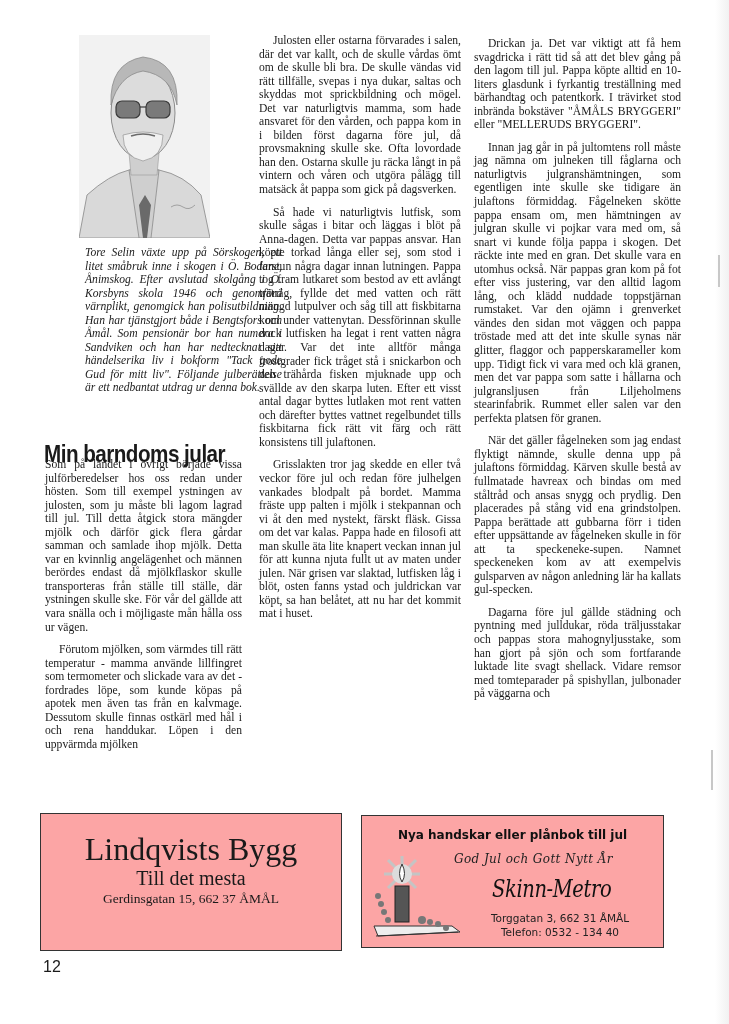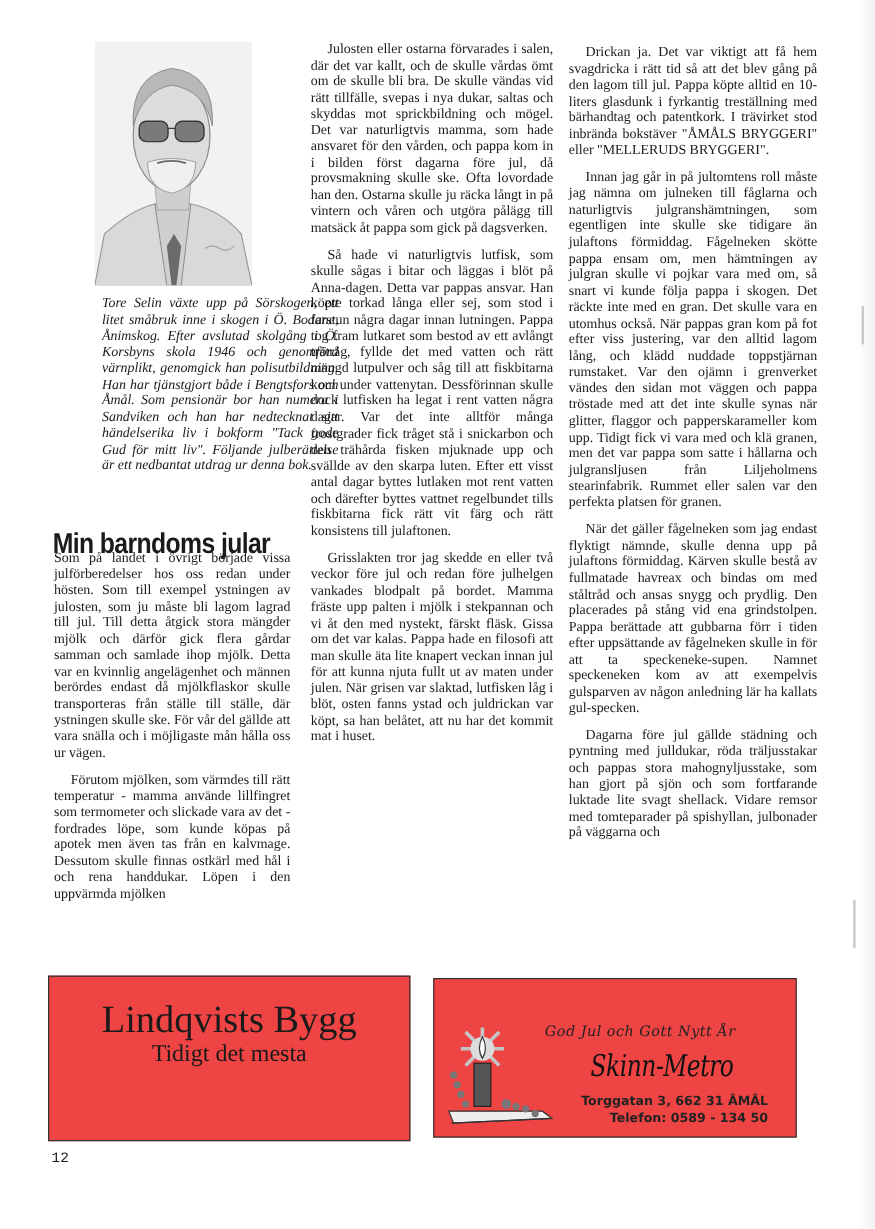--- a/index.html
+++ b/index.html
@@ -7,33 +7,33 @@
   .page-edge { position:absolute; top:0; right:0; width:14px; height:1024px; background:linear-gradient(to right,#ffffff,#f1f1f1); }
   .col { position:absolute; font-family:"Liberation Serif", serif; font-size:11.6px; line-height:13.55px; text-align:justify; hyphens:manual; }
   .col p { margin:0 0 9px 0; text-indent:14px; }
   .col p.noindent { text-indent:0; }
   #col1 { left:45px; top:458px; width:197px; }
   #col2 { left:259px; top:34px; width:202px; }
   #col3 { left:474px; top:37px; width:207px;font-family:Liberation Serif, serif; }
   .portrait { position:absolute; left:79px; top:35px; width:131px; height:203px; background:#f3f3f3; overflow:hidden; }
   .caption { position:absolute; left:45px; top:246px; width:197px; font-family:"Liberation Serif", serif; font-style:italic; font-size:11.6px; line-height:13.55px; text-align:justify;margin-left:40px; }
   .headline { position:absolute; left:44px; top:440px; width:200px; font-family:"Liberation Sans", sans-serif; font-weight:bold; font-size:24px; letter-spacing:-0.6px; transform:scaleX(0.86); transform-origin:left top; white-space:nowrap; }
-  .ad { position:absolute; border:1.5px solid #333; background:#ef4444; }
+  .ad { position:absolute; border:1.5px solid #333; background:#fca5a5; }
   #ad1 { left:40px; top:813px; width:300px; height:136px; font-family:"Liberation Serif", serif; text-align:center; }
   #ad2 { left:361px; top:815px; width:301px; height:131px; }
   .ad1-name { font-size:32px; margin-top:18px; line-height:34px; }
   .ad1-slogan { font-size:20px; line-height:24px; }
   .ad1-addr { font-size:13.5px; line-height:18px; }
   .ad1-tel { font-size:13.5px; line-height:18px; }
   .ad2-head { position:absolute; left:0; top:12px; width:100%; text-align:center; font-family:"DejaVu Sans", sans-serif; font-size:12px; font-weight:bold; color:#111; }
   .ad2-greet { position:absolute; left:92px; top:36px; font-family:"DejaVu Serif", serif; font-style:italic; font-size:12px; letter-spacing:0.4px; color:#222; }
   .ad2-shop { position:absolute; left:130px; top:58px; font-family:"DejaVu Serif", serif; font-size:25px; font-style:italic; letter-spacing:-0.5px; transform:scaleX(0.78); transform-origin:left top; color:#111; white-space:nowrap; }
-  .ad2-addr { position:absolute; left:118px; top:95px; width:160px; text-align:right; font-family:"DejaVu Sans", sans-serif; font-size:10.5px; font-weight:bold; line-height:14px; color:#222; }
+  .ad2-addr { position:absolute; left:118px; top:95px; width:160px; text-align:center; font-family:"DejaVu Sans", sans-serif; font-size:10.5px; font-weight:normal; line-height:14px; color:#222; }
   .ad2-candle { position:absolute; left:10px; top:40px; width:95px; height:88px; }
-  .page-number { position:absolute; left:43px; top:958px; font-family:Liberation Mono, monospace; font-size:12px; }
+  .page-number { position:absolute; left:43px; top:958px; font-family:Liberation Sans, sans-serif; font-size:16px; }
   .edge-mark { position:absolute; width:2px; background:#c8c8c8; }
 </style>
 </head>
 <body>
 
 <div class="page-edge"></div>
 <div class="edge-mark" style="left:718px;top:255px;height:32px;"></div>
 <div class="edge-mark" style="left:711px;top:750px;height:40px;"></div>
 
 <div class="portrait" title="Portrait drawing of Tore Selin">
@@ -78,24 +78,26 @@
 
 <div class="col" id="col3">
   <p>Drickan ja. Det var viktigt att få hem svagdricka i rätt tid så att det blev gång på den lagom till jul. Pappa köpte alltid en 10-liters glasdunk i fyrkantig treställning med bärhandtag och patentkork. I trävirket stod inbrända bokstäver "ÅMÅLS BRYGGERI" eller "MELLERUDS BRYGGERI".</p>
   <p>Innan jag går in på jultomtens roll måste jag nämna om julneken till fåglarna och naturligtvis julgranshämtningen, som egentligen inte skulle ske tidigare än julaftons förmiddag. Fågelneken skötte pappa ensam om, men hämtningen av julgran skulle vi pojkar vara med om, så snart vi kunde följa pappa i skogen. Det räckte inte med en gran. Det skulle vara en utomhus också. När pappas gran kom på fot efter viss justering, var den alltid lagom lång, och klädd nuddade toppstjärnan rumstaket. Var den ojämn i grenverket vändes den sidan mot väggen och pappa tröstade med att det inte skulle synas när glitter, flaggor och papperskarameller kom upp. Tidigt fick vi vara med och klä granen, men det var pappa som satte i hållarna och julgransljusen från Liljeholmens stearinfabrik. Rummet eller salen var den perfekta platsen för granen.</p>
   <p>När det gäller fågelneken som jag endast flyktigt nämnde, skulle denna upp på julaftons förmiddag. Kärven skulle bestå av fullmatade havreax och bindas om med ståltråd och ansas snygg och prydlig. Den placerades på stång vid ena grindstolpen. Pappa berättade att gubbarna förr i tiden efter uppsättande av fågelneken skulle in för att ta speckeneke-supen. Namnet speckeneken kom av att exempelvis gulsparven av någon anledning lär ha kallats gul-specken.</p>
   <p>Dagarna före jul gällde städning och pyntning med julldukar, röda träljusstakar och pappas stora mahognyljusstake, som han gjort på sjön och som fortfarande luktade lite svagt shellack. Vidare remsor med tomteparader på spishyllan, julbonader på väggarna och</p>
 </div>
 
 <div class="ad" id="ad1">
   <div class="ad1-name">Lindqvists Bygg</div>
-  <div class="ad1-slogan">Tidigt det mesta</div>
+  <div class="ad1-slogan">Till det mesta</div>
+  <div class="ad1-addr">Gerdinsgatan 15, 662 37 ÅMÅL</div>
 </div>
 
 <div class="ad" id="ad2">
+  <div class="ad2-head">Nya handskar eller plånbok till jul</div>
   <div class="ad2-greet">God Jul och Gott Nytt År</div>
   <div class="ad2-candle">
     <svg width="95" height="88" viewBox="0 0 95 88">
 
       <g stroke="#c4c4c4" stroke-width="3">
         <line x1="30" y1="18" x2="30" y2="0"></line>
           <line x1="30" y1="18" x2="44" y2="4"></line>
           <line x1="30" y1="18" x2="16" y2="4"></line>
         <line x1="30" y1="18" x2="48" y2="18"></line>
           <line x1="30" y1="18" x2="12" y2="18"></line>
@@ -119,17 +121,17 @@
         <circle cx="50" cy="64" r="4"></circle>
           <circle cx="58" cy="66" r="3"></circle>
           <circle cx="66" cy="68" r="3"></circle>
           <circle cx="74" cy="72" r="3"></circle>
       </g>
     </svg>
   </div>
   <div class="ad2-shop">Skinn-Metro</div>
   <div class="ad2-addr">
     <div>Torggatan 3,  662 31  ÅMÅL</div>
-    <div>Telefon: 0589 - 134 50</div>
+    <div>Telefon: 0532 - 134 40</div>
   </div>
 </div>
 
 <div class="page-number">12</div>
 
 </body></html>

